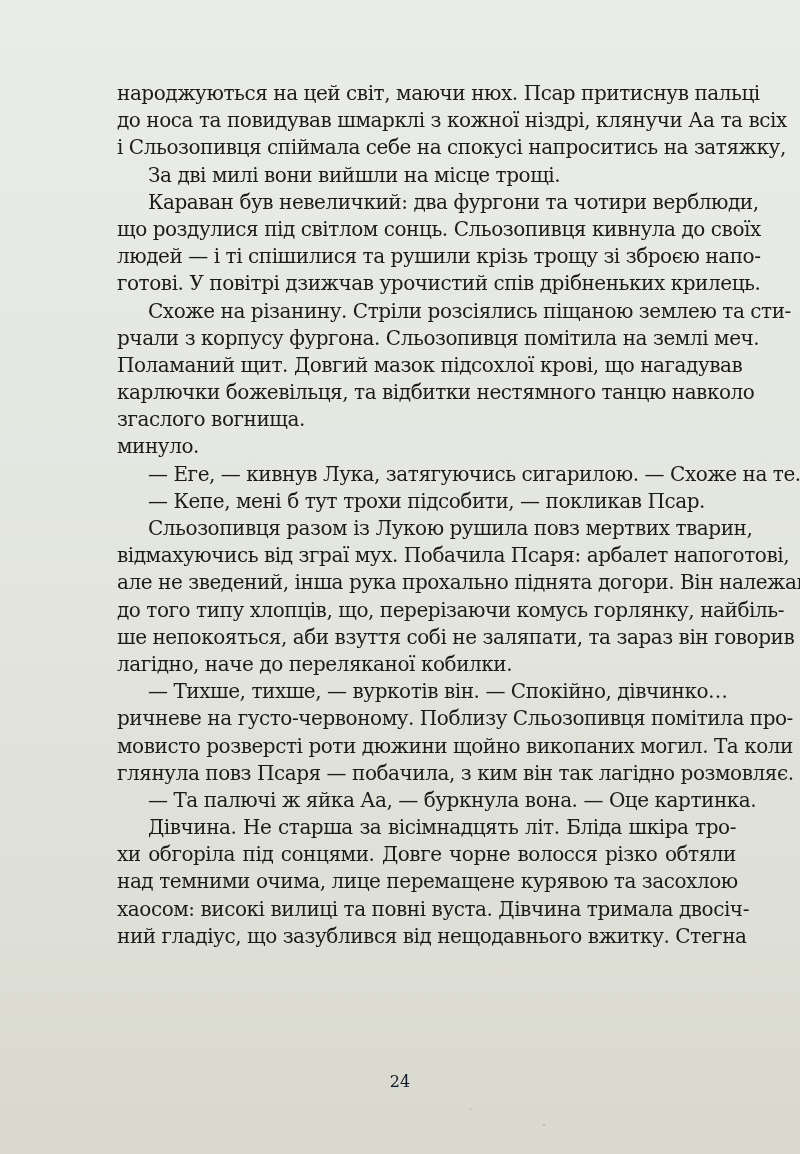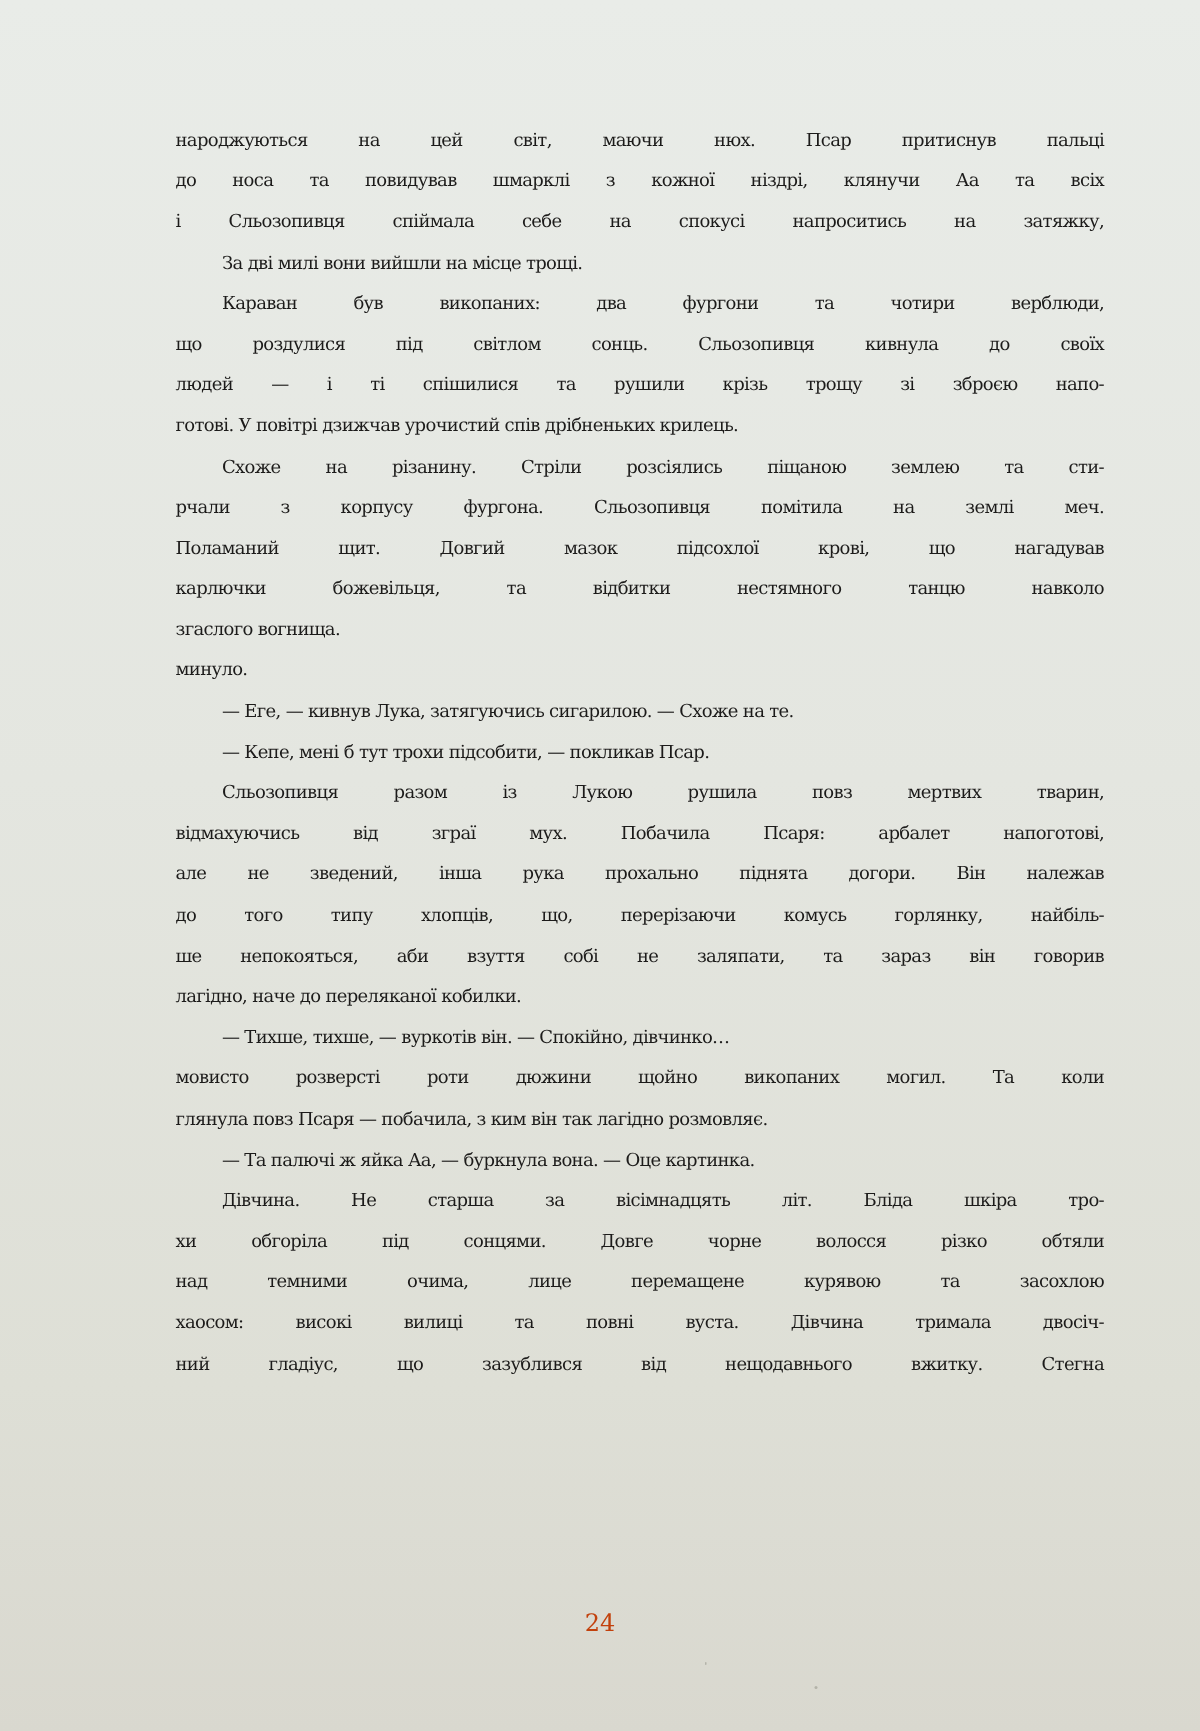--- a/index.html
+++ b/index.html
@@ -18,78 +18,79 @@
     .page {
       position: absolute;
       left: 117px;
       top: 80px;
       width: 619px;
     }
     .line {
       display: block;
       height: 27.2px;
       line-height: 27.2px;
-      font-size: 12px;
+      font-size: 20px;
       white-space: nowrap;
       text-align: justify;
       text-align-last: justify;
       letter-spacing: -0.45px;
       word-spacing: 0px;
     }
     .line.indent {
       padding-left: 31px;
     }
     .line.last {
       text-align-last: left;
     }
     .page-number {
       position: absolute;
       left: 0;
       width: 800px;
       top: 1072px;
       text-align: center;
       font-size: 16px;
-      color: #c2410c;
+      color: #0f172a;
     }
     .speck {
       position: absolute;
       width: 2px;
       height: 2px;
       border-radius: 1px;
       background: #9a9990;
       opacity: 0.6;
     }
   </style>
 </head>
 <body>
 
 <div class="page" id="page-text">
     <span class="line">народжуються на цей світ, маючи нюх. Псар притиснув пальці</span>
     <span class="line">до носа та повидував шмарклі з кожної ніздрі, клянучи Аа та всіх</span>
     <span class="line">і Сльозопивця спіймала себе на спокусі напроситись на затяжку,</span>
     <span class="line indent last">За дві милі вони вийшли на місце трощі.</span>
-    <span class="line indent">Караван був викопаних: два фургони та чотири верблюди,</span>
+    <span class="line indent">Караван був невеличкий: два фургони та чотири верблюди,</span>
     <span class="line">що роздулися під світлом сонць. Сльозопивця кивнула до своїх</span>
     <span class="line">людей — і ті спішилися та рушили крізь трощу зі зброєю напо-</span>
     <span class="line last">готові. У повітрі дзижчав урочистий спів дрібненьких крилець.</span>
     <span class="line indent">Схоже на різанину. Стріли розсіялись піщаною землею та сти-</span>
     <span class="line">рчали з корпусу фургона. Сльозопивця помітила на землі меч.</span>
     <span class="line">Поламаний щит. Довгий мазок підсохлої крові, що нагадував</span>
     <span class="line">карлючки божевільця, та відбитки нестямного танцю навколо</span>
     <span class="line last">згаслого вогнища.</span>
     <span class="line last">минуло.</span>
     <span class="line indent last">— Еге, — кивнув Лука, затягуючись сигарилою. — Схоже на те.</span>
     <span class="line indent last">— Кепе, мені б тут трохи підсобити, — покликав Псар.</span>
     <span class="line indent">Сльозопивця разом із Лукою рушила повз мертвих тварин,</span>
     <span class="line">відмахуючись від зграї мух. Побачила Псаря: арбалет напоготові,</span>
     <span class="line">але не зведений, інша рука прохально піднята догори. Він належав</span>
     <span class="line">до того типу хлопців, що, перерізаючи комусь горлянку, найбіль-</span>
     <span class="line">ше непокояться, аби взуття собі не заляпати, та зараз він говорив</span>
     <span class="line last">лагідно, наче до переляканої кобилки.</span>
     <span class="line indent last">— Тихше, тихше, — вуркотів він. — Спокійно, дівчинко…</span>
+    <span class="line">ричневе на густо-червоному. Поблизу Сльозопивця помітила про-</span>
     <span class="line">мовисто розверсті роти дюжини щойно викопаних могил. Та коли</span>
     <span class="line last">глянула повз Псаря — побачила, з ким він так лагідно розмовляє.</span>
     <span class="line indent last">— Та палючі ж яйка Аа, — буркнула вона. — Оце картинка.</span>
     <span class="line indent">Дівчина. Не старша за вісімнадцять літ. Бліда шкіра тро-</span>
     <span class="line">хи обгоріла під сонцями. Довге чорне волосся різко обтяли</span>
     <span class="line">над темними очима, лице перемащене курявою та засохлою</span>
     <span class="line">хаосом: високі вилиці та повні вуста. Дівчина тримала двосіч-</span>
     <span class="line">ний гладіус, що зазублився від нещодавнього вжитку. Стегна</span>
   </div>
 

